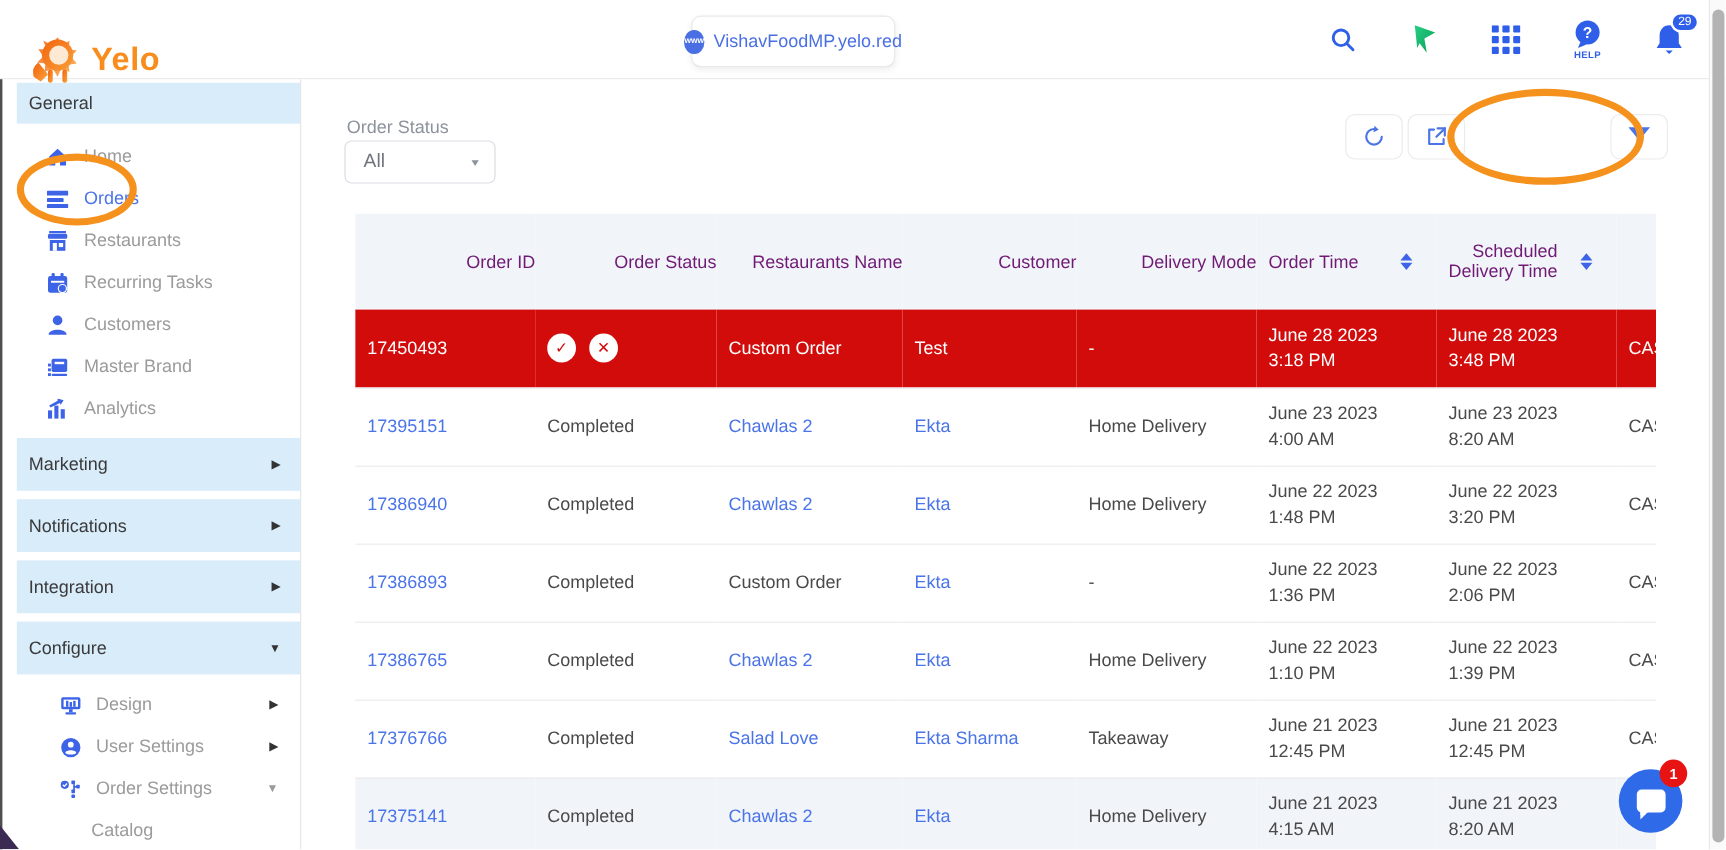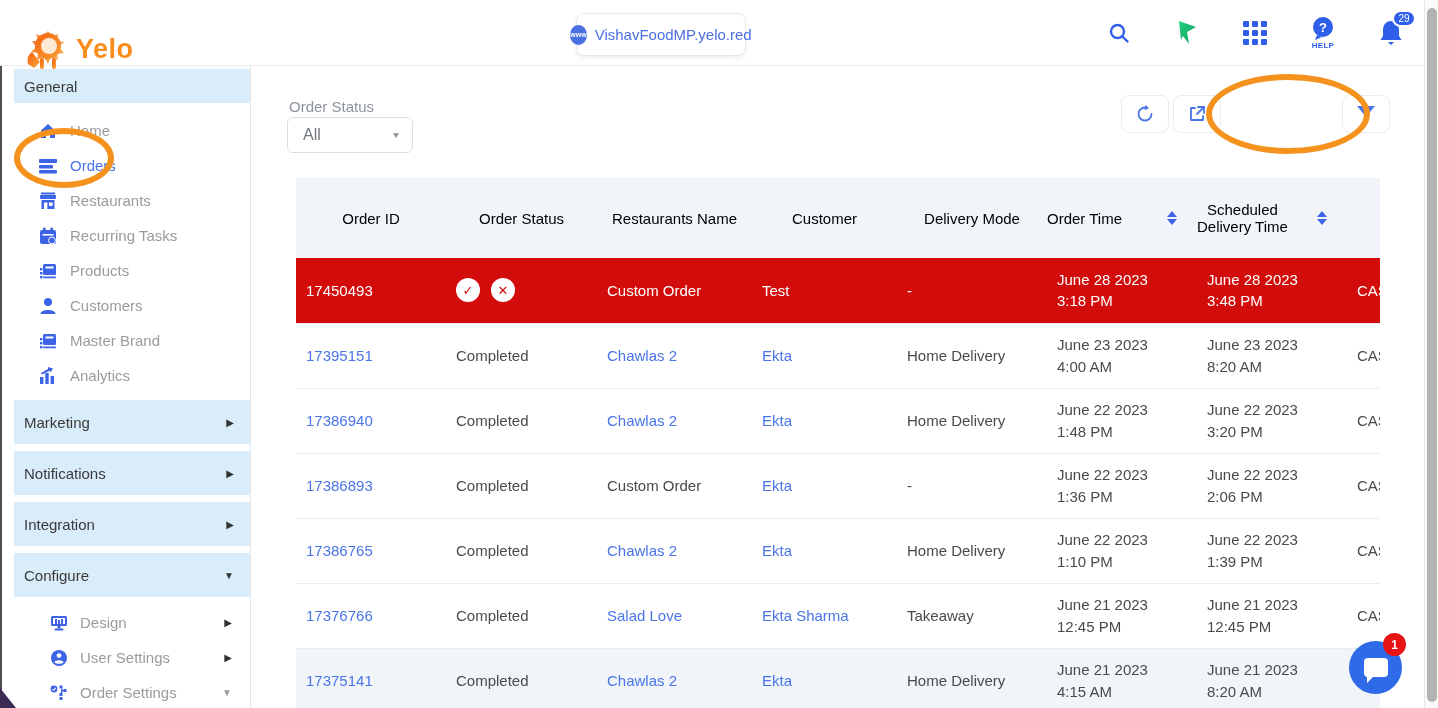--- a/index.html
+++ b/index.html
@@ -71,22 +71,22 @@
     background:#3e68e1; border:none; border-radius:6px; color:#fff; font-size:15px;
     font-family:inherit; cursor:pointer; }
 
   
   .table-wrap { position:absolute; left:296px; top:178px; width:1084px; height:530px;
     overflow:hidden; }
   table { border-collapse:collapse; table-layout:fixed; width:1151px; }
   col.c1{width:150px} col.c2{width:151px} col.c3{width:155px} col.c4{width:145px}
   col.c5{width:150px} col.c6{width:150px} col.c7{width:150px} col.c8{width:100px}
   thead tr { background:#f1f5fa; height:80px; }
-  th { font-weight:normal; font-size:15px; color:#000000; text-align:center;
-    vertical-align:middle; }
+  th { font-weight:normal; font-size:15px; color:#701a75; text-align:right;
+    padding-left:10px; vertical-align:middle; }
   .th-flex { display:flex; align-items:center; justify-content:space-between; padding-right:20px; }
   .sort-icon { display:flex; flex-direction:column; gap:2px; cursor:pointer; }
   .sort-icon i { width:0; height:0; border-left:5px solid transparent;
     border-right:5px solid transparent; display:block; }
   .sort-up { border-bottom:6px solid #3d63e6; }
   .sort-down { border-top:6px solid #3d63e6; }
   tbody tr { height:65px; border-bottom:1px solid #ececec; background:#fff; }
   tbody tr.alt { background:#f1f5fa; }
   td { font-size:15px; color:#4a4a4a; padding-left:10px; vertical-align:middle; }
   td.link { color:#4a74e8; cursor:pointer; }
@@ -237,33 +237,20 @@
         <svg width="18" height="18" viewBox="0 0 18 18">
             <g fill="#3d63e6">
               <rect x="1" y="3" width="16" height="14" rx="2"></rect>
               <rect x="4" y="0.5" width="2.6" height="4" rx="1"></rect>
               <rect x="11.4" y="0.5" width="2.6" height="4" rx="1"></rect>
               <rect x="3.5" y="7" width="11" height="1.6" fill="#fff"></rect>
               <circle cx="13" cy="13.5" r="3.4" fill="#3d63e6" stroke="#fff" stroke-width="1"></circle>
             </g>
           </svg>
         <span class="lbl">Recurring Tasks</span>
-      </div>
-      <div class="nav-item">
-        <svg width="18" height="16" viewBox="0 0 18 16">
-            <g fill="#3d63e6">
-              <rect x="4" y="1" width="13" height="11" rx="1.5"></rect>
-              <rect x="6.5" y="3.5" width="8" height="2" fill="#fff"></rect>
-              <rect x="1" y="5" width="2.4" height="2.4"></rect>
-              <rect x="1" y="9" width="2.4" height="2.4"></rect>
-              <rect x="1" y="13" width="2.4" height="2.4"></rect>
-              <rect x="4" y="13.5" width="13" height="1.8" rx="0.9"></rect>
-            </g>
-          </svg>
-        <span class="lbl">Products</span>
       </div>
       <div class="nav-item">
         <svg width="18" height="18" viewBox="0 0 18 18">
             <g fill="#3d63e6">
               <circle cx="9" cy="5" r="4"></circle>
               <path d="M1.5 17 C1.5 11.5 16.5 11.5 16.5 17 Z"></path>
             </g>
           </svg>
         <span class="lbl">Customers</span>
       </div>

